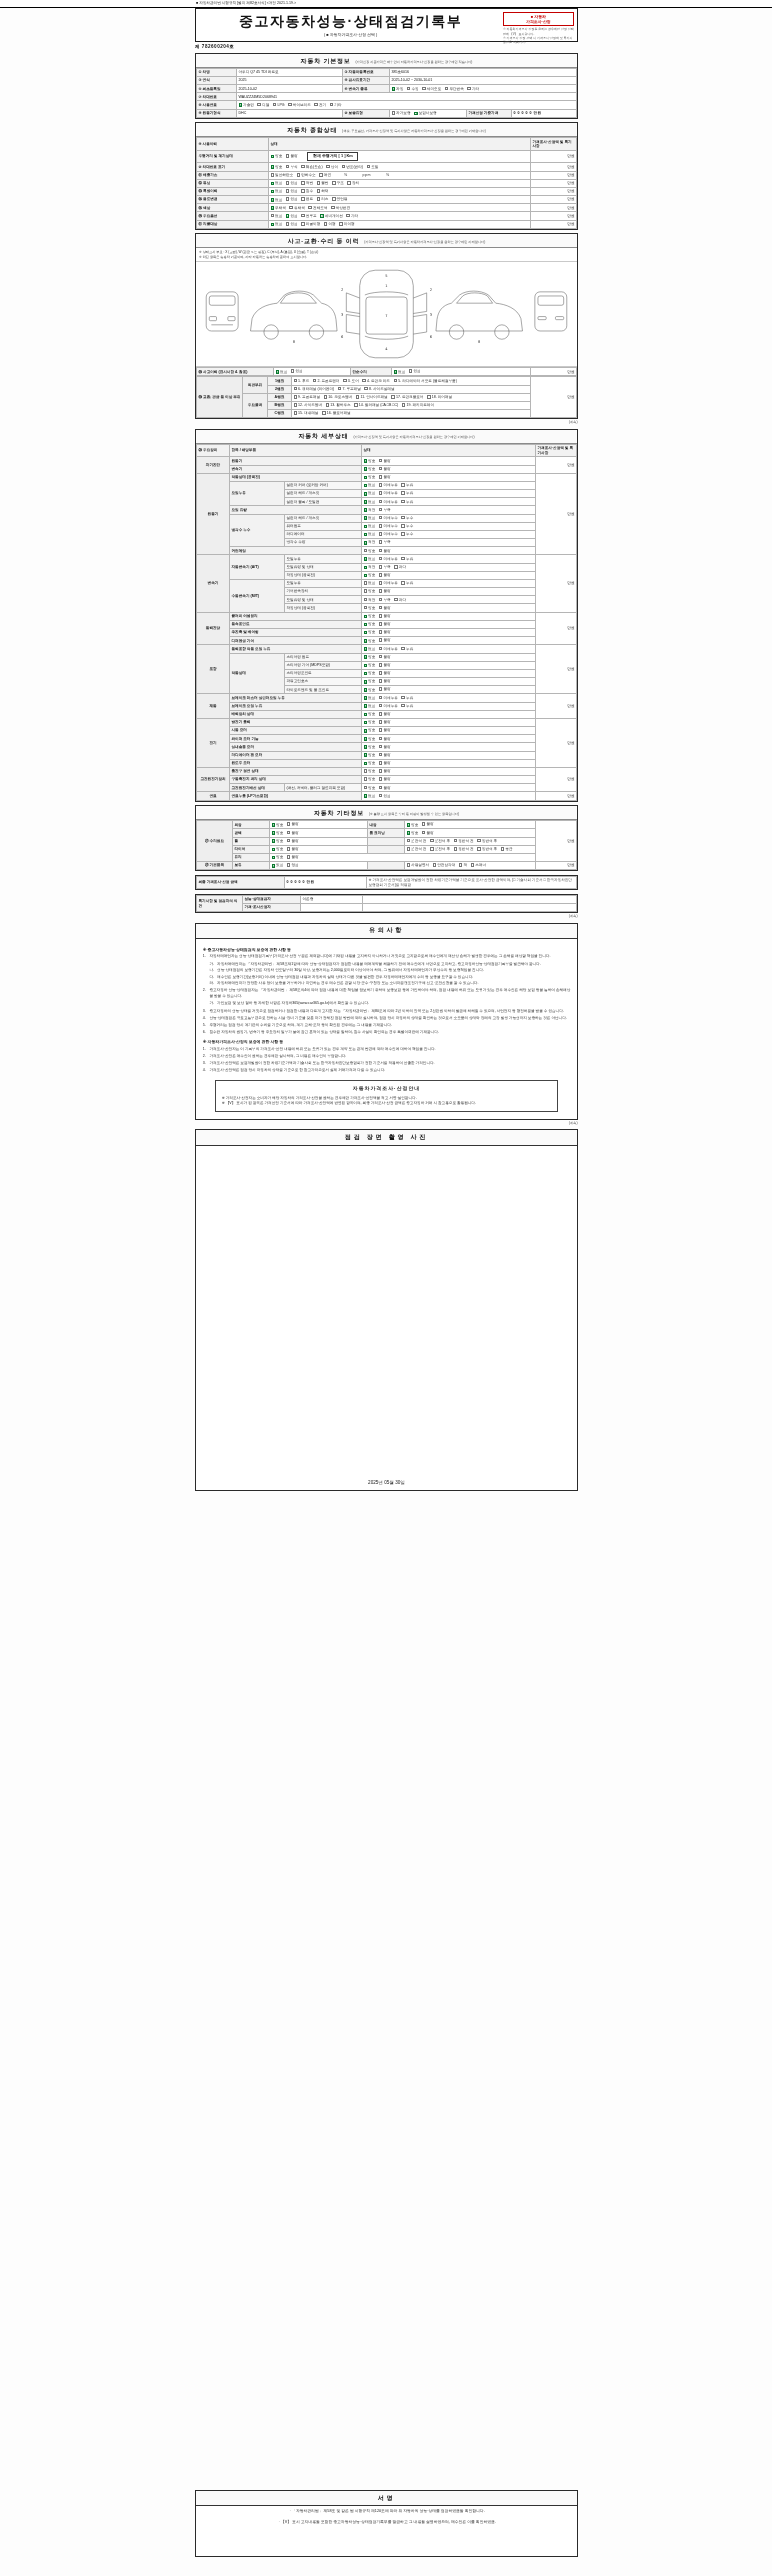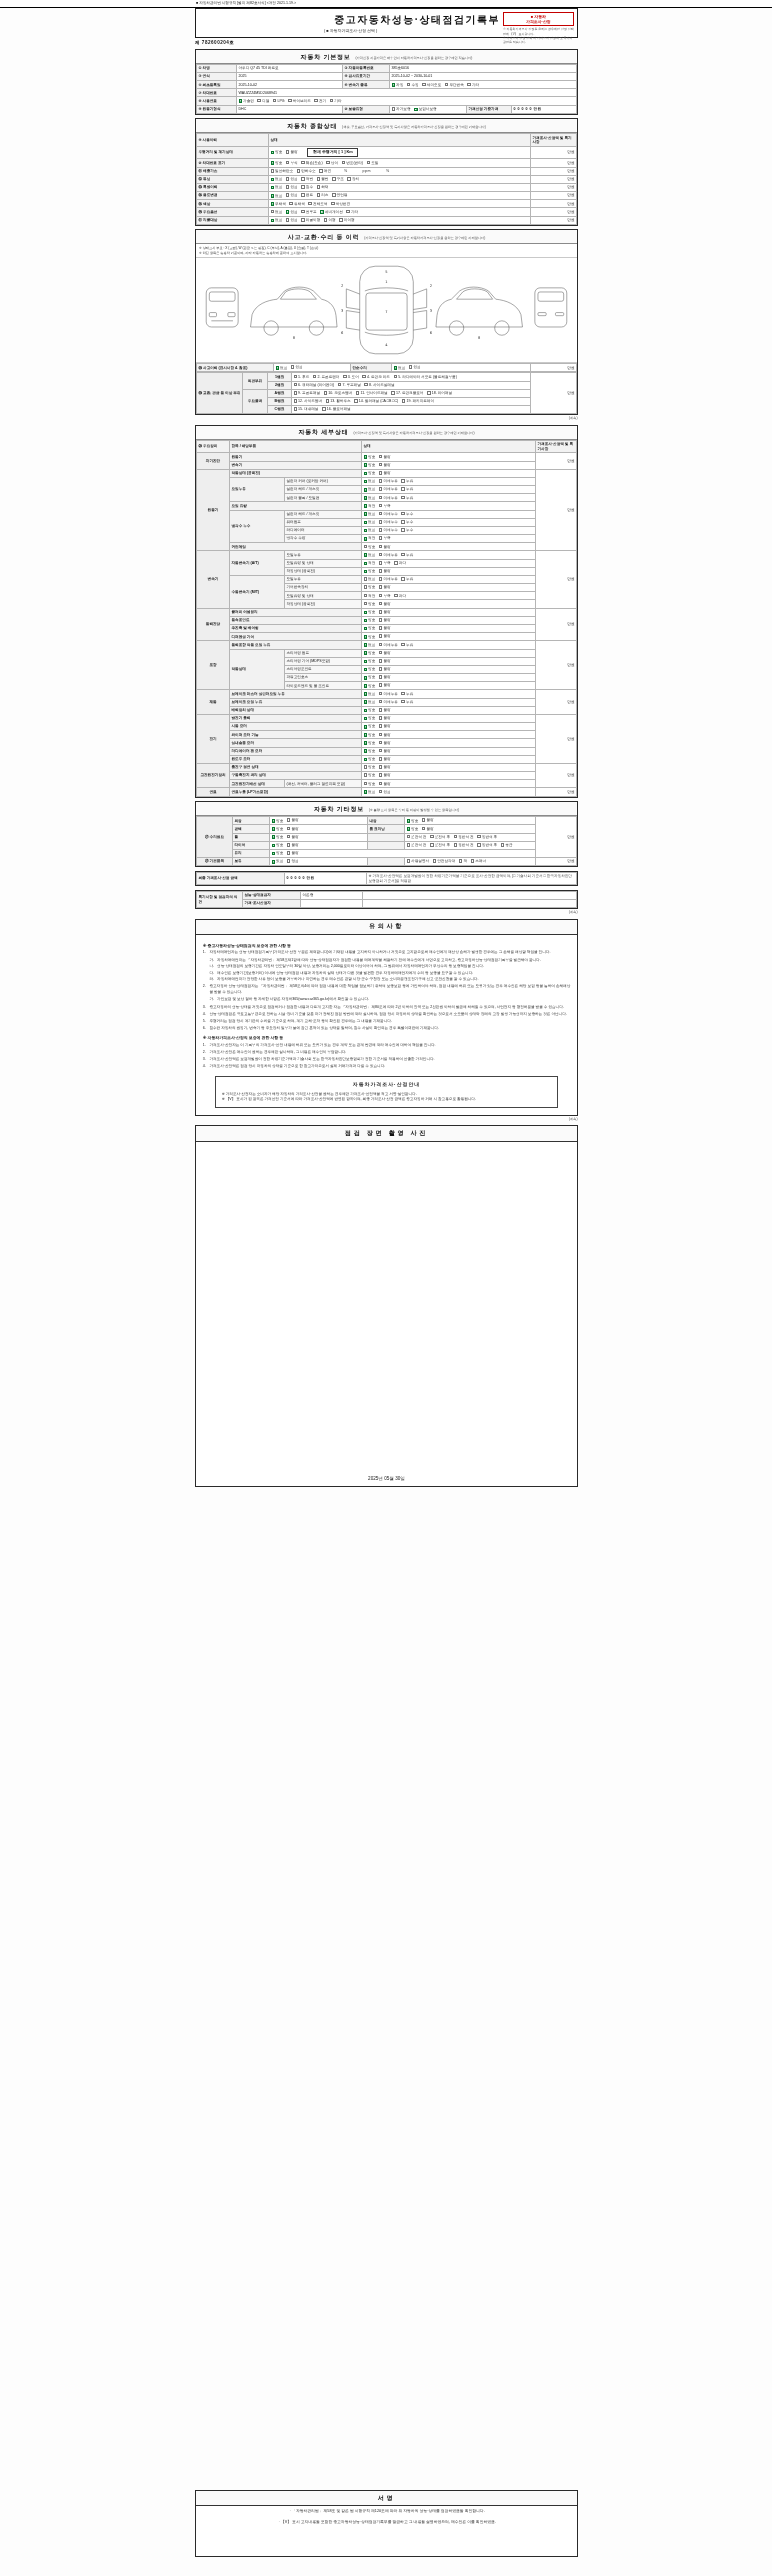--- a/index.html
+++ b/index.html
@@ -3,21 +3,21 @@
 <meta charset="utf-8">
 <style>
   *{margin:0;padding:0;box-sizing:border-box}
   html,body{width:773px;height:2576px}
   body{background:#fdfdfd;font-family:"Liberation Sans","DejaVu Sans",sans-serif;color:#111;position:relative;overflow:hidden}
   .topline{position:absolute;top:0;left:0;width:773px;border-bottom:1px solid #000;padding:1px 3.1px 1.5px 196px;font-size:3.6px;color:#222;background:#fff}
   .doc{position:absolute;left:195px;top:8.2px;width:383px}
   .box{border:0.8px solid #2a2a2a;margin-top:3.6px;background:#fff}
   
   .hdr{border:1px solid #1c1c1c;position:relative;padding:3.6px 77px 3.6px 5.2px;min-height:25px;background:#fff}
-  .hdr-title{text-align:right;font-size:10px;font-weight:bold;letter-spacing:1.5px}
+  .hdr-title{text-align:center;font-size:14px;font-weight:bold;letter-spacing:1.5px}
   .hdr-sel{text-align:center;font-size:3.9px;margin-top:1.5px;color:#222}
   .hdr-side{position:absolute;right:3.1px;top:2.6px;width:71px}
   .badge{border:0.8px solid #c40000;color:#c40000;font-size:3.9px;font-weight:bold;text-align:center;line-height:1.35;padding:1px 1.5px}
   .hdr-notes{font-size:3px;color:#555;margin-top:1px;line-height:1.4}
   .doc-no{font-size:4.6px;font-weight:bold;margin:2.6px 0 1px;letter-spacing:0.5px}
   
   .sec-head{border-bottom:0.5px solid #8a8a8a;text-align:center;padding:1.5px 2.1px;background:#fafafa}
   .sec-title{font-size:6px;font-weight:bold;letter-spacing:0.8px}
   .sec-sub{font-size:3.2px;color:#444;margin-left:2.6px}
   

